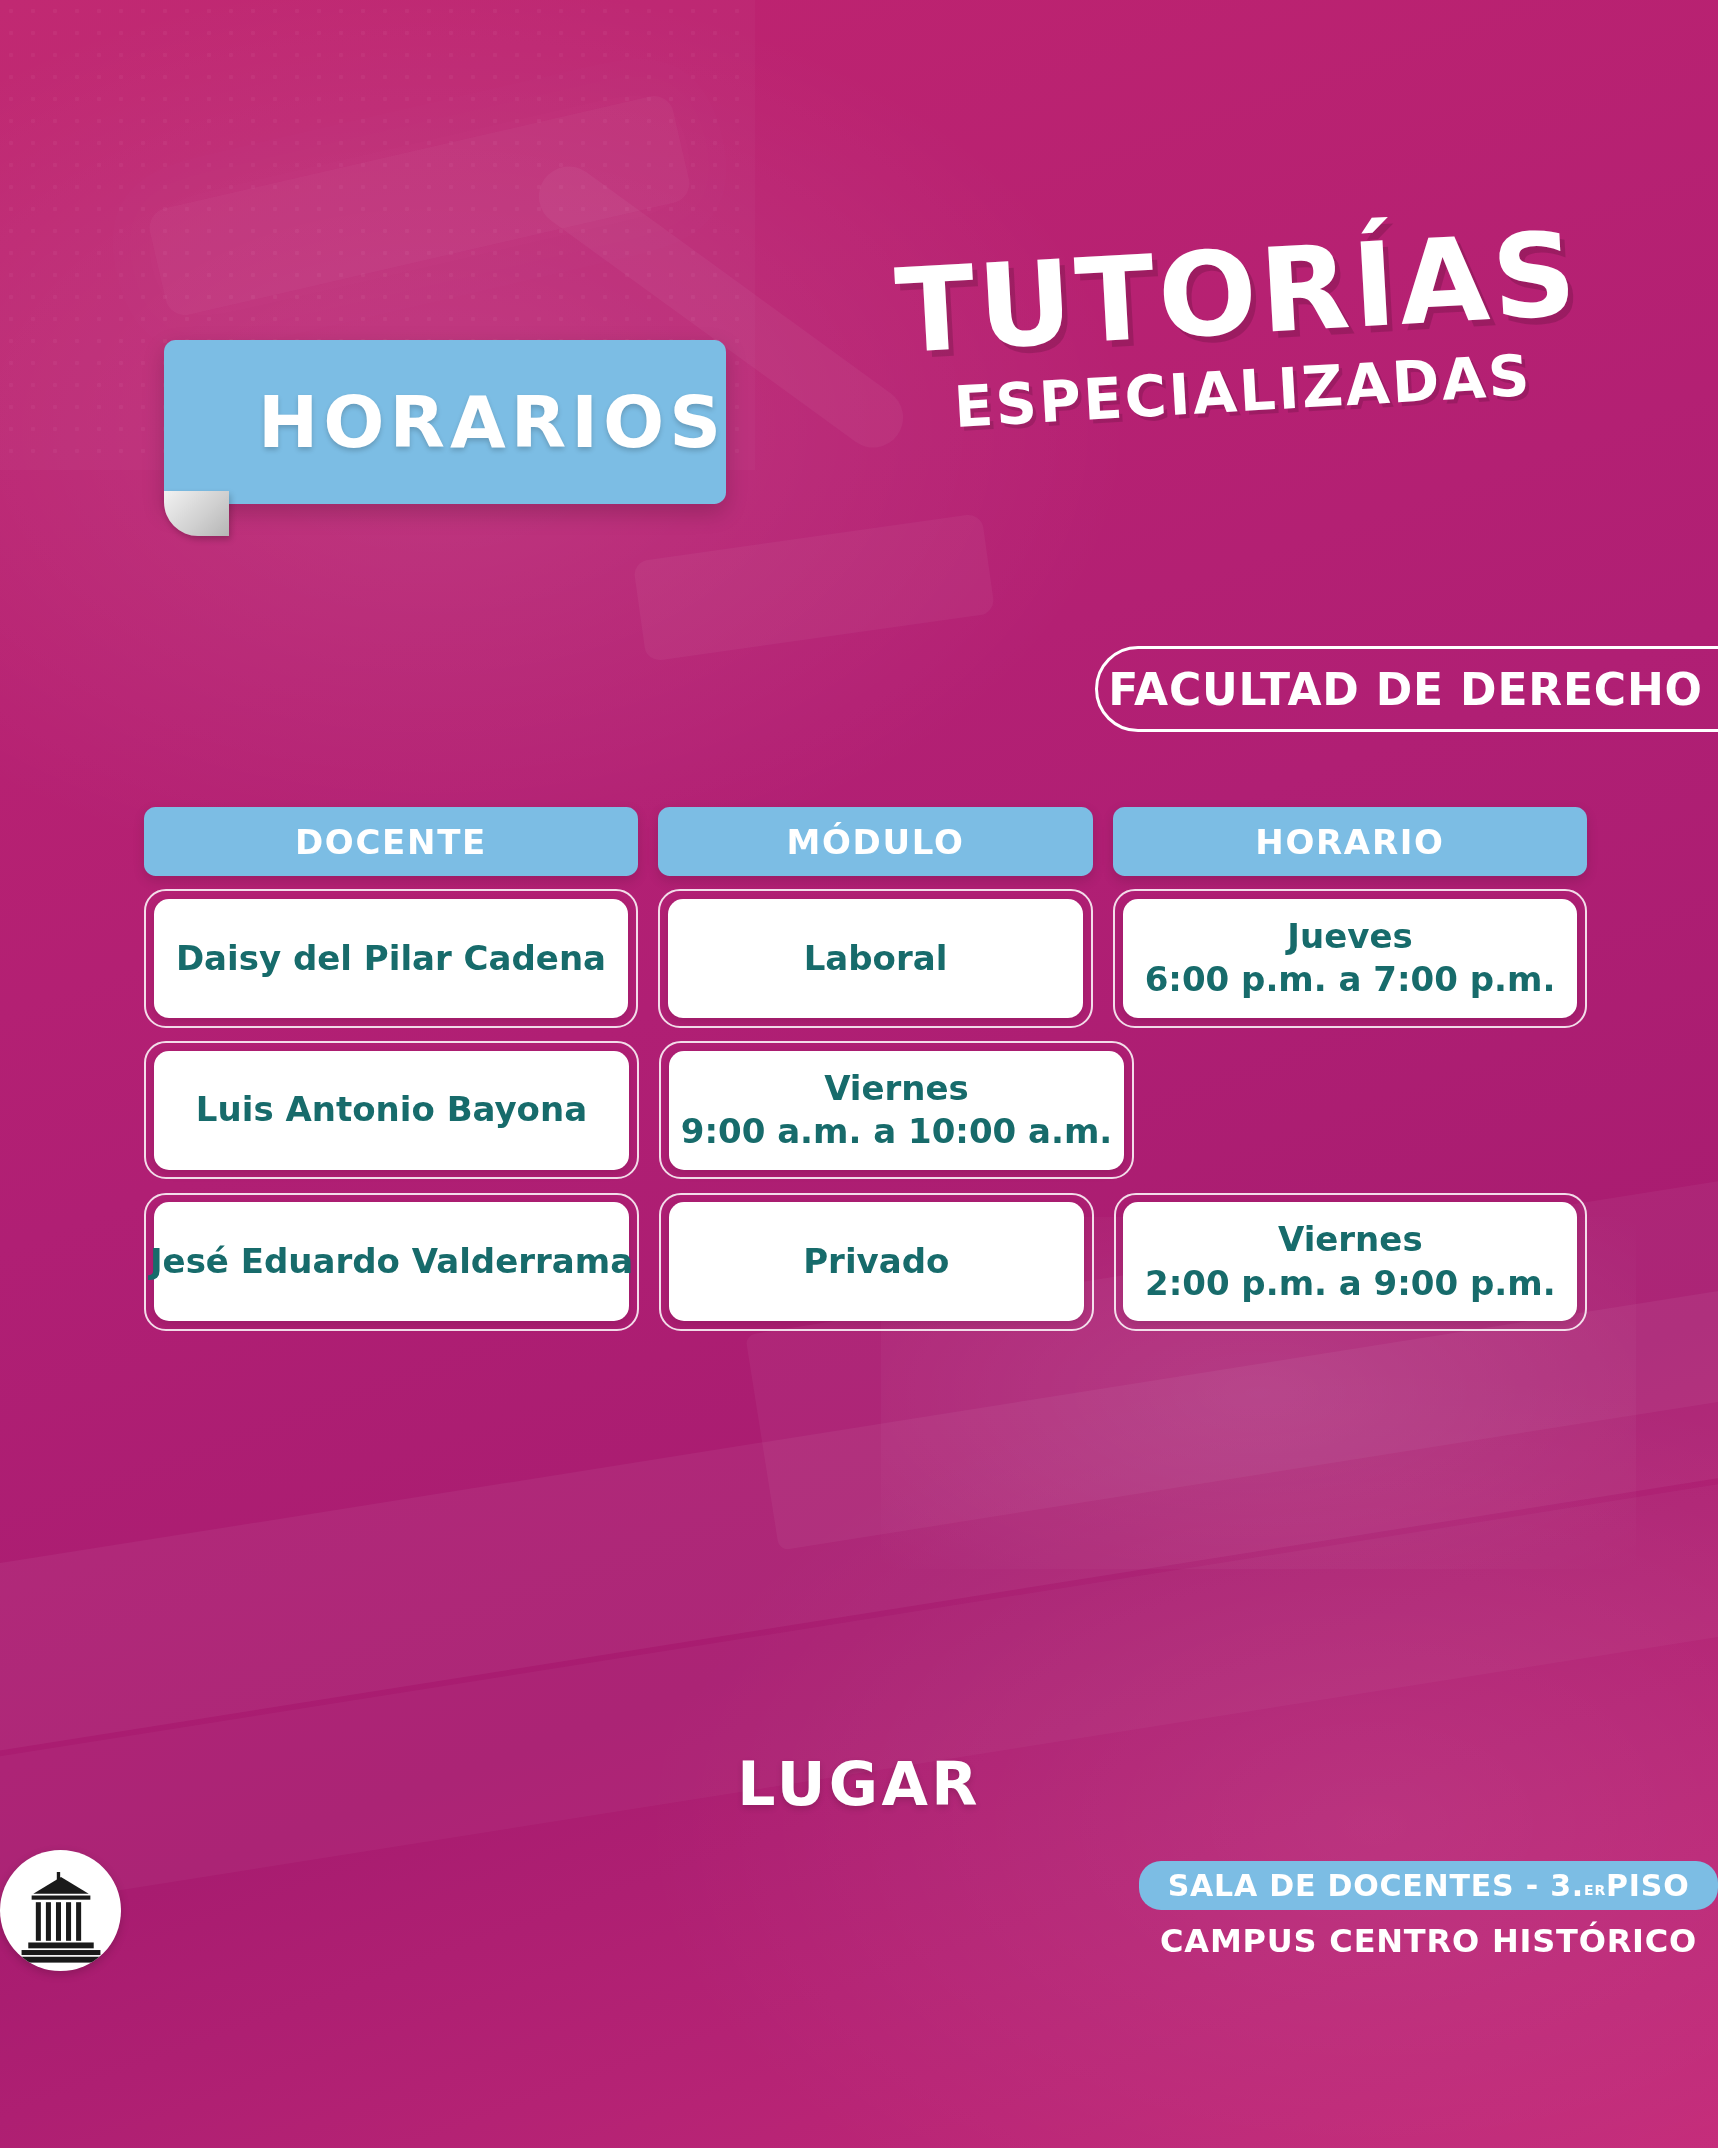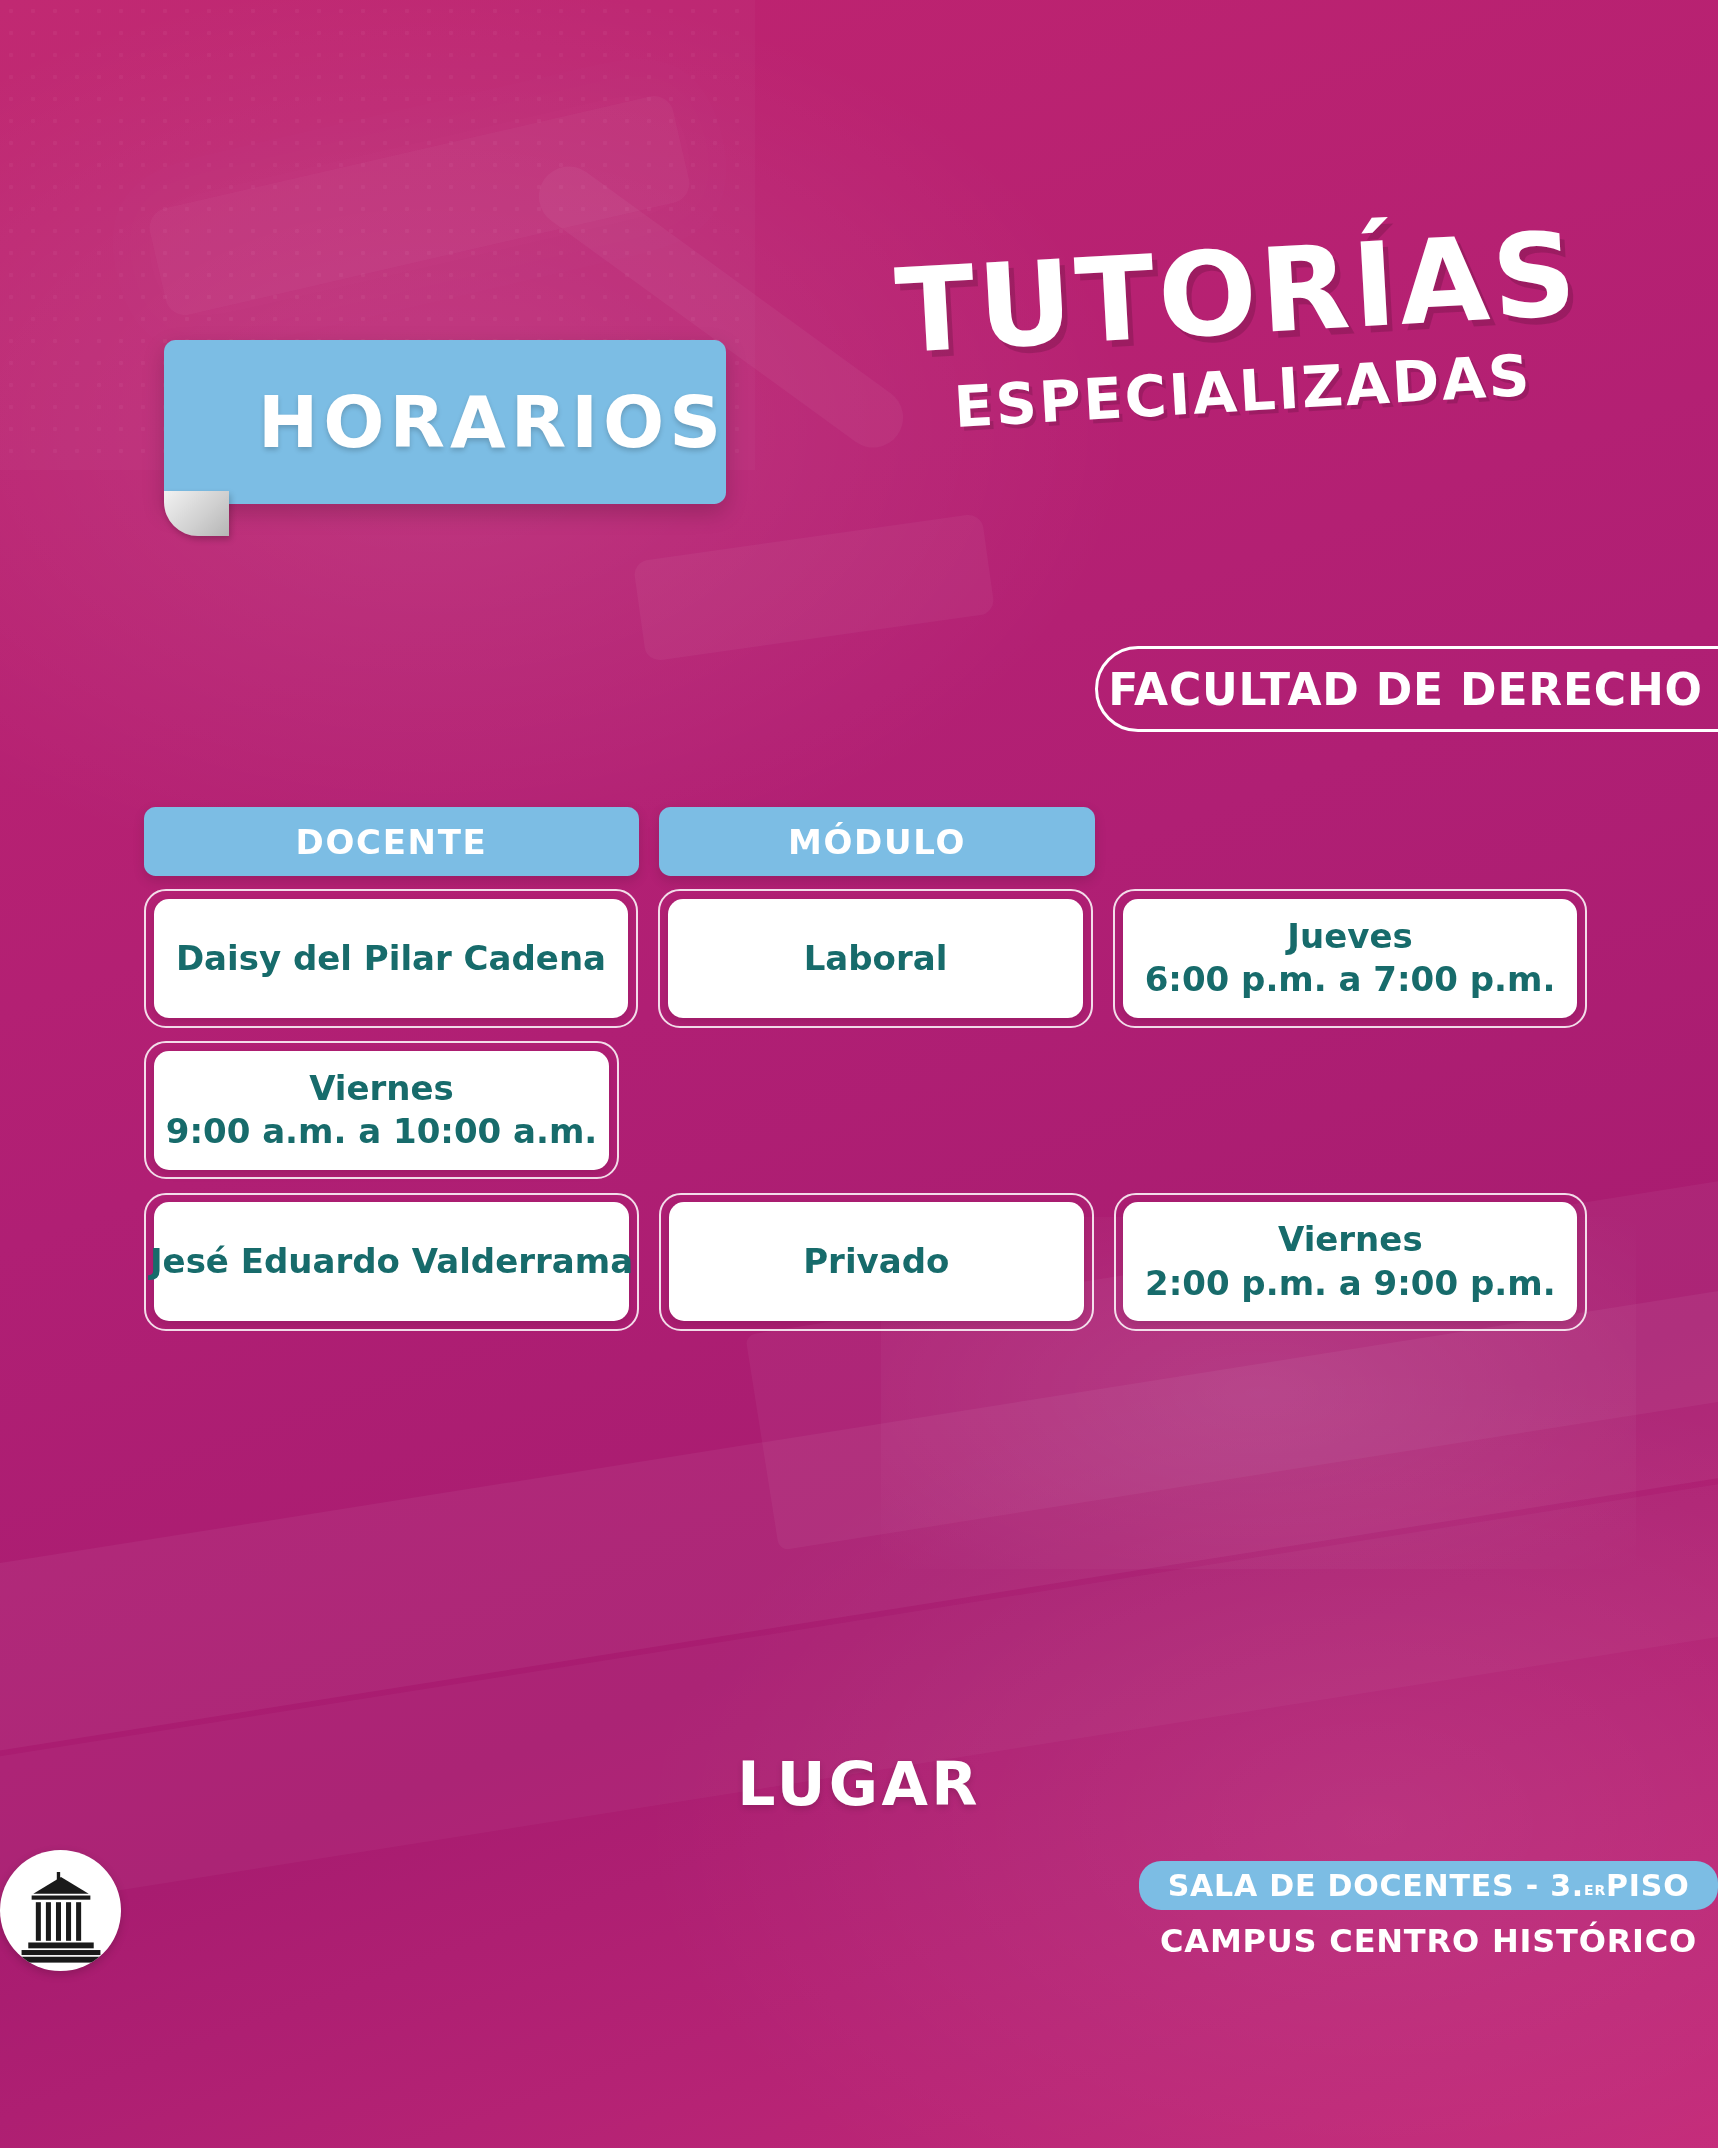--- a/index.html
+++ b/index.html
@@ -315,20 +315,21 @@
 
   <div class="faculty-pill">
     <span>FACULTAD DE DERECHO</span>
   </div>
 
   <div class="table">
 
     <div class="row">
       <div class="col-doc head-cell">DOCENTE</div>
       <div class="col-mod head-cell">MÓDULO</div>
+      <div class="col-hor head-cell">HORARIO</div>
     </div>
 
     <div class="row">
       <div class="col-doc cell-outer">
         <div class="cell">
             <span>Daisy del Pilar Cadena</span>
           </div>
       </div>
       <div class="col-mod cell-outer">
         <div class="cell">
@@ -337,20 +338,25 @@
       </div>
       <div class="col-hor cell-outer">
         <div class="cell">
           <span>Jueves</span>
           <span class="small">6:00 p.m. a 7:00 p.m.</span>
         </div>
       </div>
     </div>
 
     <div class="row">
+      <div class="col-doc cell-outer">
+        <div class="cell">
+            <span>Luis Antonio Bayona</span>
+          </div>
+      </div>
       <div class="col-hor cell-outer">
         <div class="cell">
           <span>Viernes</span>
           <span class="small">9:00 a.m. a 10:00 a.m.</span>
         </div>
       </div>
     </div>
 
     <div class="row">
       <div class="col-doc cell-outer">

